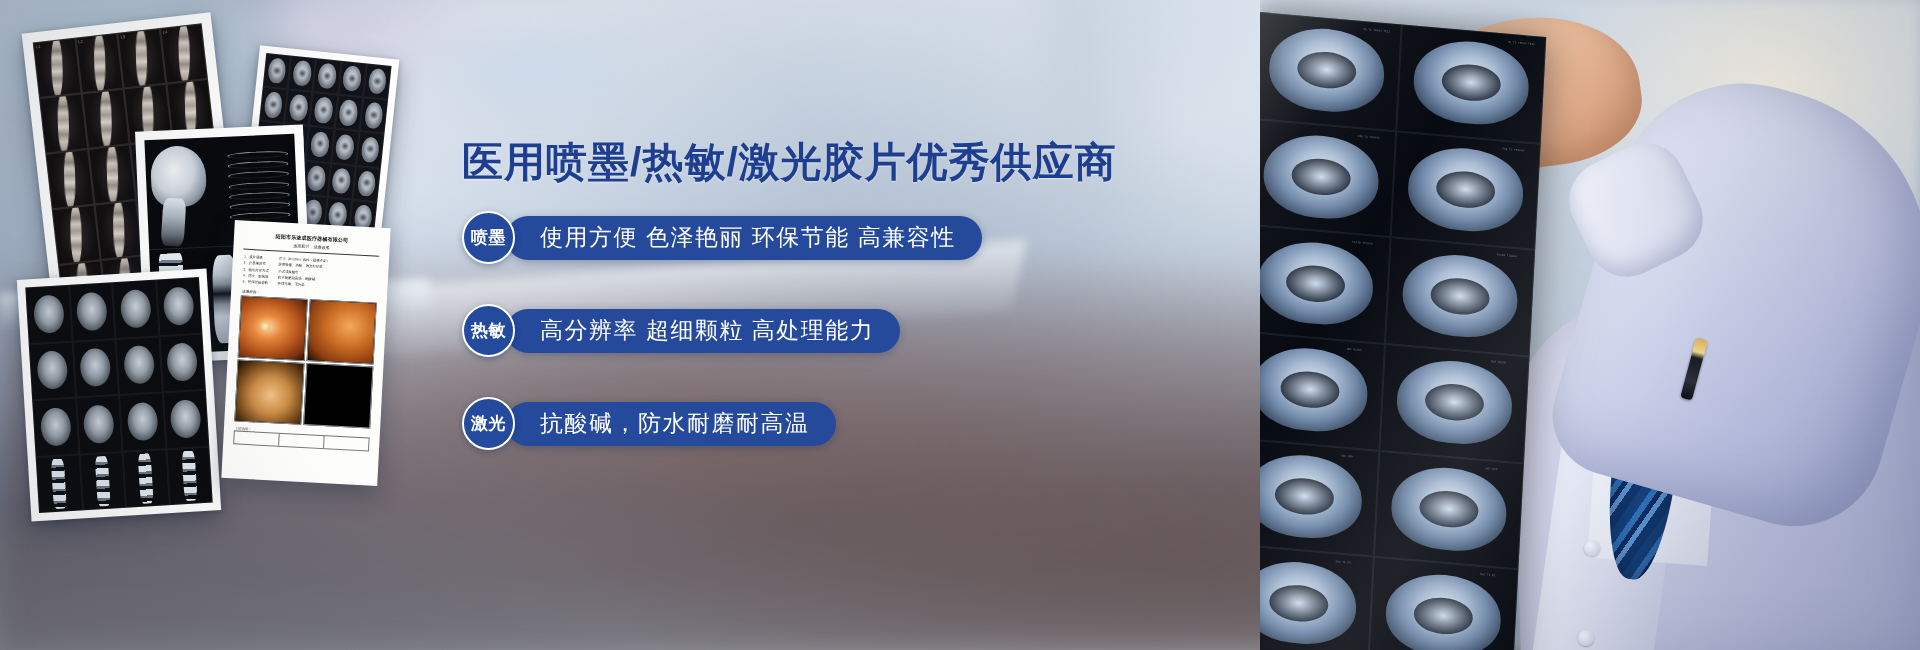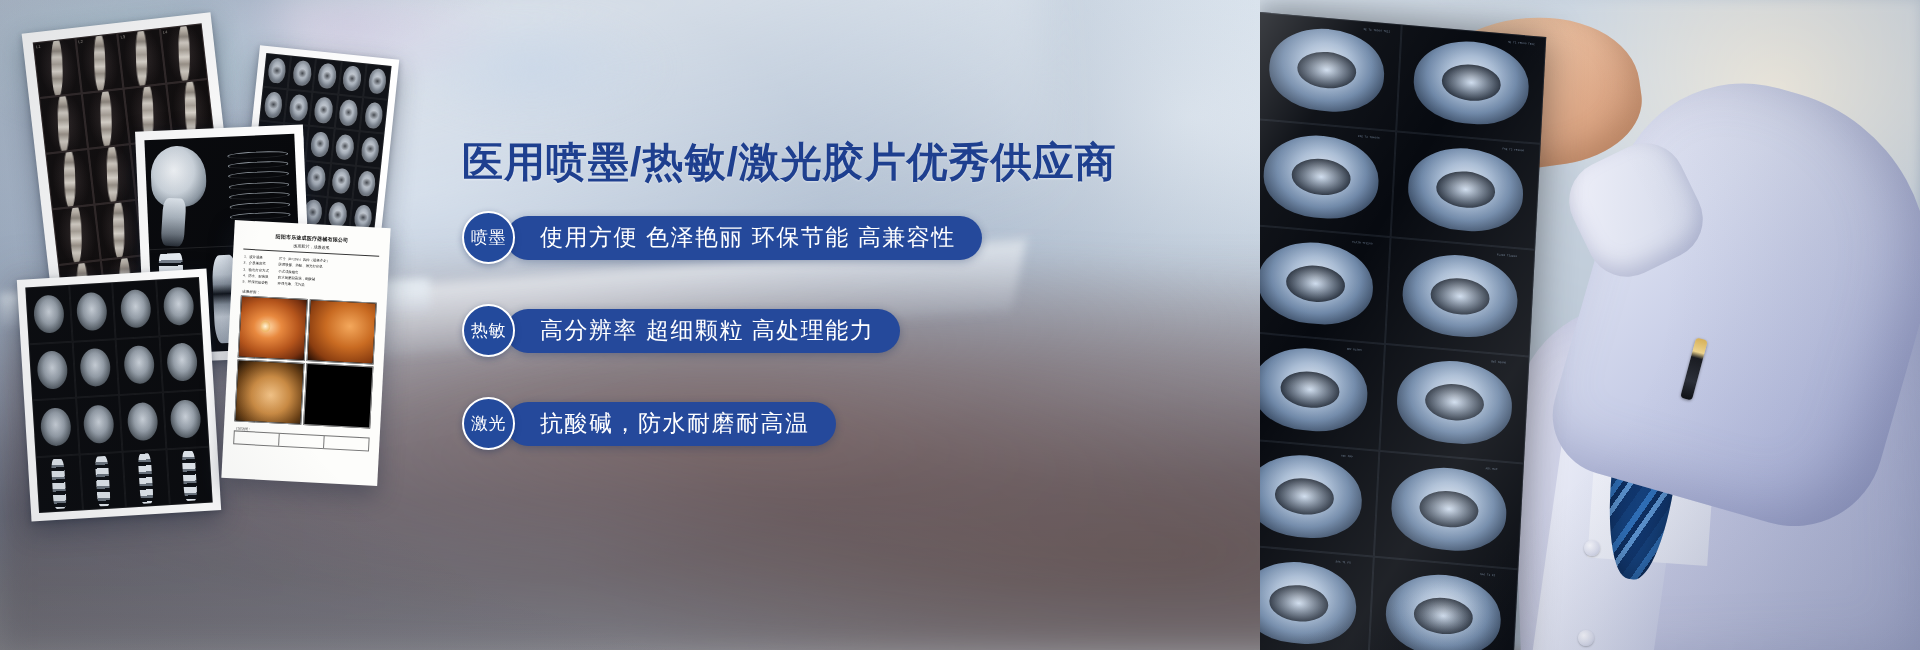--- a/index.html
+++ b/index.html
@@ -332,21 +332,21 @@
   .rows{ margin-top:26px; }
   .row{ display:flex; align-items:center; margin-bottom:40px; }
   .row:last-child{ margin-bottom:0; }
 
   .circle{
     flex:none;
     width:53px; height:53px; border-radius:50%;
     background:#234a9c;
     border:2px solid #ffffff;
     display:flex; align-items:center; justify-content:center;
-    color:#ffffff; font-size:17px; font-weight:normal; letter-spacing:.5px;
+    color:#ffffff; font-size:17px; font-weight:bold; letter-spacing:.5px;
     box-shadow:0 2px 6px rgba(18,40,90,.35);
     position:relative; z-index:2;
   }
   .pill{
     margin-left:-9px;
     height:44px; display:flex; align-items:center;
     padding:0 26px 0 34px;
     background:#25499b;
     border-radius:22px;
     color:#ffffff; font-size:23px; letter-spacing:1.5px;

